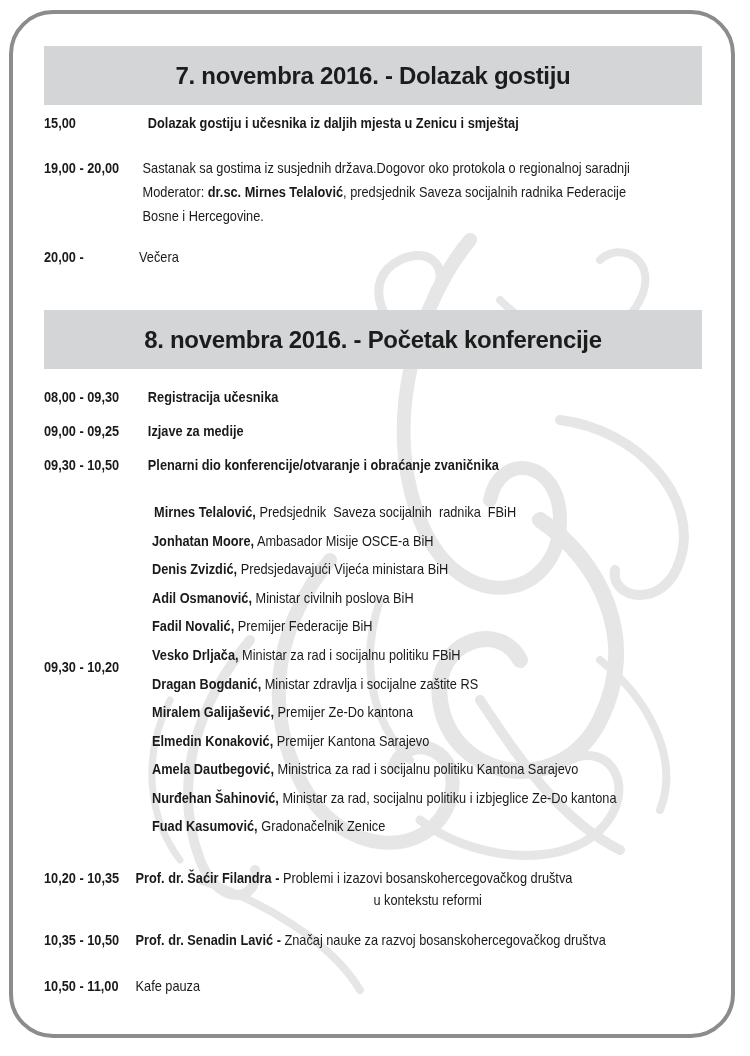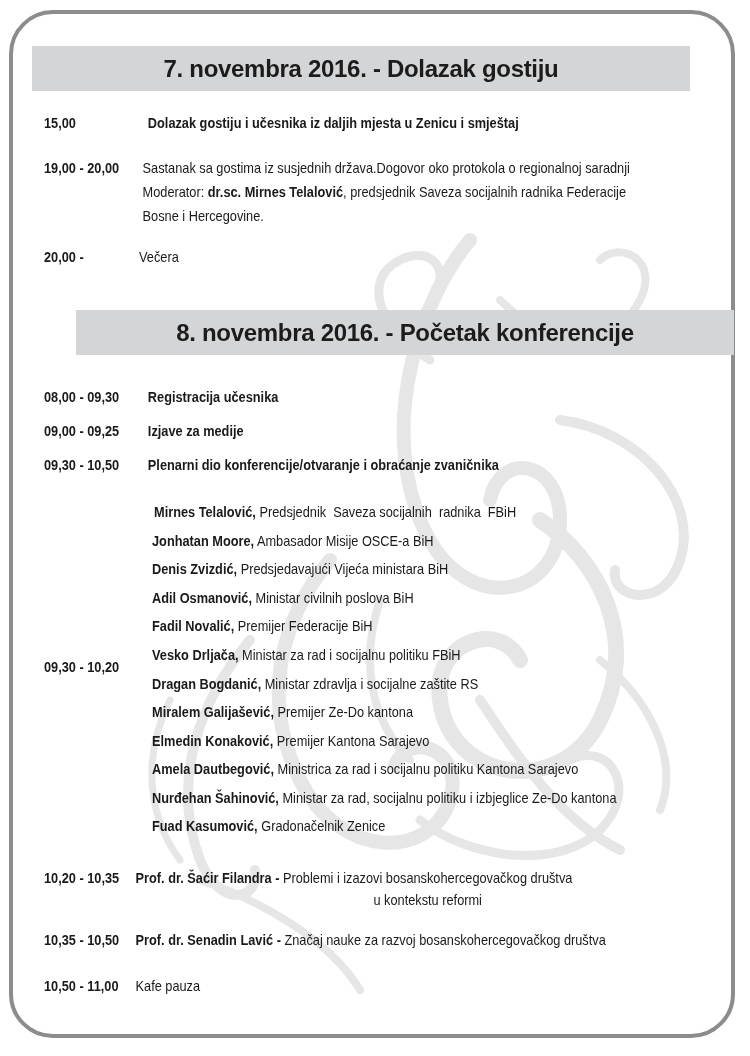--- a/index.html
+++ b/index.html
@@ -1,21 +1,21 @@
 <!DOCTYPE html>
 <html><head>
 <meta charset="utf-8">
 <style>
   html, body { margin: 0; padding: 0; background: #ffffff; }
   body { width: 750px; height: 1056px; position: relative; overflow: hidden;
          font-family: "Liberation Sans", sans-serif; color: #1a1a1a; }
   .frame { position: absolute; left: 9px; top: 10px; width: 718px; height: 1020px;
            border: 4px solid #8c8c8c; border-radius: 44px; background: #ffffff; }
   .swirl { position: absolute; left: 0; top: 0; width: 750px; height: 1056px; pointer-events: none; }
-  .band { position: absolute; left: 32px; width: 658px; height: 45px; background: #d4d5d6;
+  .band { position: absolute; left: 44px; width: 658px; height: 59px; background: #d4d5d6;
           display: flex; align-items: center; justify-content: center;
           font-size: 24px; font-weight: bold; color: #1c1c1c; letter-spacing: -0.3px; }
   .row { position: absolute; left: 44px; font-size: 14.5px; line-height: 20px; color: #1a1a1a;
          transform: scaleX(0.88); transform-origin: left top; white-space: nowrap; }
   .time { font-weight: bold; display: inline-block; }
   .b { font-weight: bold; }
   .sp { position: absolute; left: 152px; font-size: 14.5px; line-height: 20px; white-space: nowrap;
         transform: scaleX(0.88); transform-origin: left top; }
 </style>
 </head>
@@ -54,21 +54,21 @@
     <span>Sastanak sa gostima iz susjednih država.Dogovor oko protokola o regionalnoj saradnji</span><br>
     <span>Moderator: </span><span class="b">dr.sc. Mirnes Telalović</span><span>, predsjednik Saveza socijalnih radnika Federacije</span><br>
     <span>Bosne i Hercegovine.</span>
   </span>
 </div>
 
 <div class="row" style="top:247px;">
   <span class="time" style="width:108px;">20,00 -</span><span>Večera</span>
 </div>
 
-<div class="band" style="top:310px;margin-left:44px;">
+<div class="band" style="top:310px;">
   <span>8. novembra 2016. - Početak konferencije</span>
 </div>
 
 <div class="row" style="top:387px;">
   <span class="time" style="width:118px;">08,00 - 09,30</span><span class="b">Registracija učesnika</span>
 </div>
 <div class="row" style="top:421px;">
   <span class="time" style="width:118px;">09,00 - 09,25</span><span class="b">Izjave za medije</span>
 </div>
 <div class="row" style="top:455px;">

